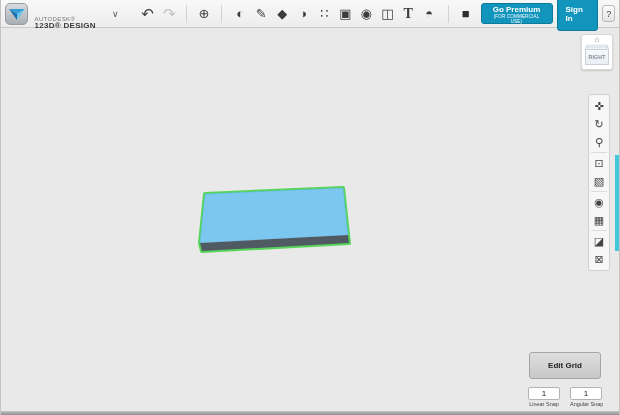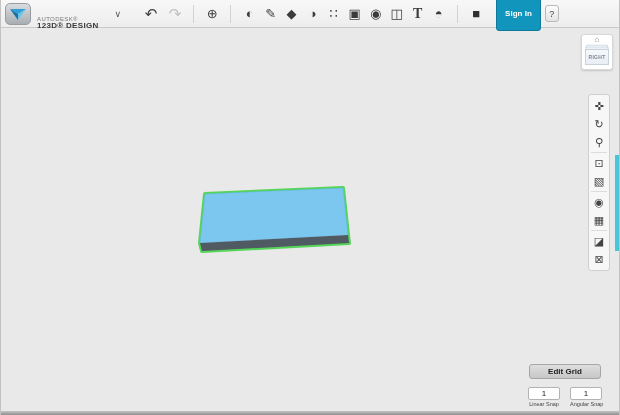--- a/index.html
+++ b/index.html
@@ -59,21 +59,21 @@
           font-size:11px; color:#444; cursor:pointer; }
   .side-sep { width:16px; height:1px; background:#dcdcdc; margin:1px 0; }
 
   .edge-strip { position:absolute; right:0; top:155px; width:4px; height:96px; background:#45c6da; }
 
   
   .scene-object { position:absolute; left:191px; top:182px; }
 
   
   .grid-panel { position:absolute; right:17px; bottom:8px; width:74px; text-align:center; }
-  .edit-grid-btn { width:72px; height:15px; background:linear-gradient(#dedede,#c7c7c7);
+  .edit-grid-btn { width:72px; height:27px; background:linear-gradient(#dedede,#c7c7c7);
                    border:1px solid #a6a6a6; border-radius:3px; font-size:8px; font-weight:bold;
                    color:#222; display:flex; align-items:center; justify-content:center;
                    margin:0 auto 3px; cursor:pointer; }
   .snap-row { display:flex; justify-content:space-between; }
   .snap-col { width:32px; }
   .snap-input { width:32px; height:13px; border:1px solid #b3b3b3; border-radius:2px; background:#fff;
                 font-size:8px; text-align:center; color:#222; font-family:inherit; }
   .snap-label { font-size:5.5px; color:#444; margin-top:1px; white-space:nowrap; }
 
   .window-bottom-edge { position:absolute; left:0; right:0; bottom:0; height:4px;
@@ -114,20 +114,24 @@
         <div class="tbtn" data-name="grouping-icon">▣</div>
         <div class="tbtn" data-name="combine-icon">◉</div>
         <div class="tbtn" data-name="measure-icon">◫</div>
         <div class="tbtn" data-name="text-icon">T</div>
         <div class="tbtn" data-name="snap-icon">◓</div>
       </div>
 
     <div class="sep" data-name="toolbar-separator"></div>
     <div class="tbtn export-btn" data-name="3d-print-icon">■</div>
 
+    <div class="prem-btn" data-name="go-premium-button">
+      <div class="pl1" data-name="go-premium-label">Go Premium</div>
+      <div class="pl2" data-name="go-premium-sublabel">(FOR COMMERCIAL USE)</div>
+    </div>
     <div class="signin-btn" data-name="sign-in-button">Sign In</div>
     <div class="help-btn" data-name="help-button">?</div>
   </div>
 
   <div class="viewcube" data-name="viewcube">
     <div class="vc-home" data-name="home-icon">⌂</div>
     <div class="vc-top" data-name="viewcube-top-face"></div>
     <div class="vc-face" data-name="viewcube-front-face">
       <span class="vc-label" data-name="viewcube-face-label">RIGHT</span>
     </div>

